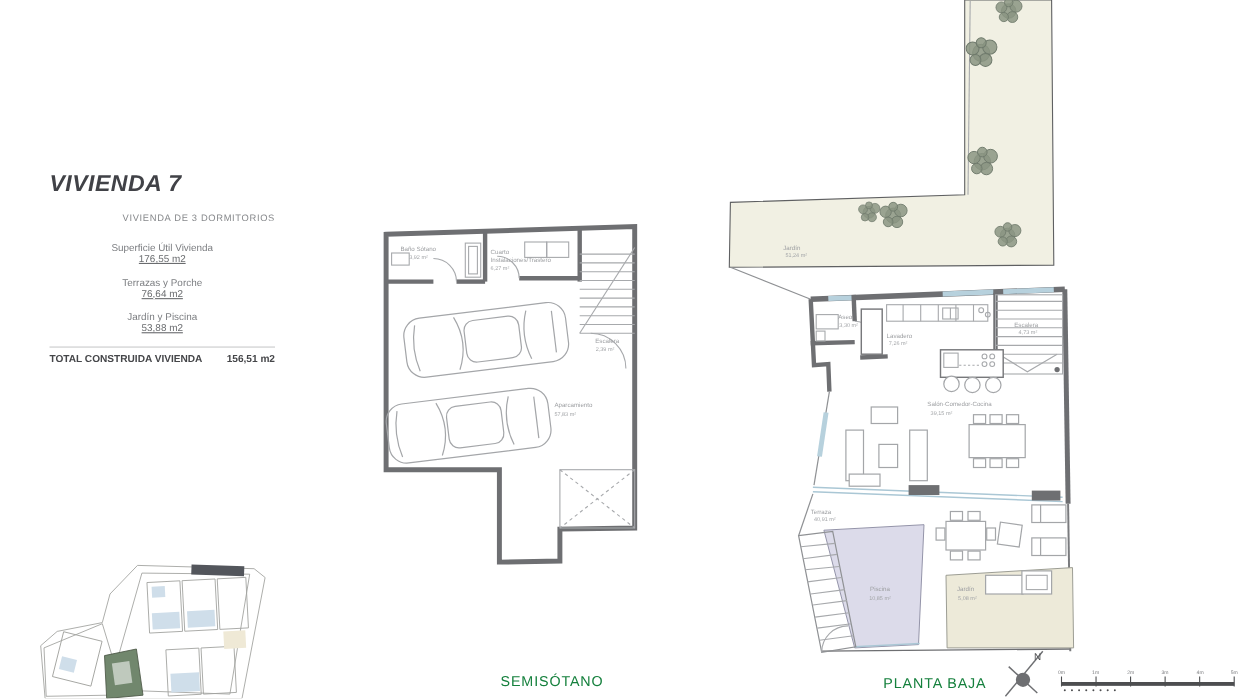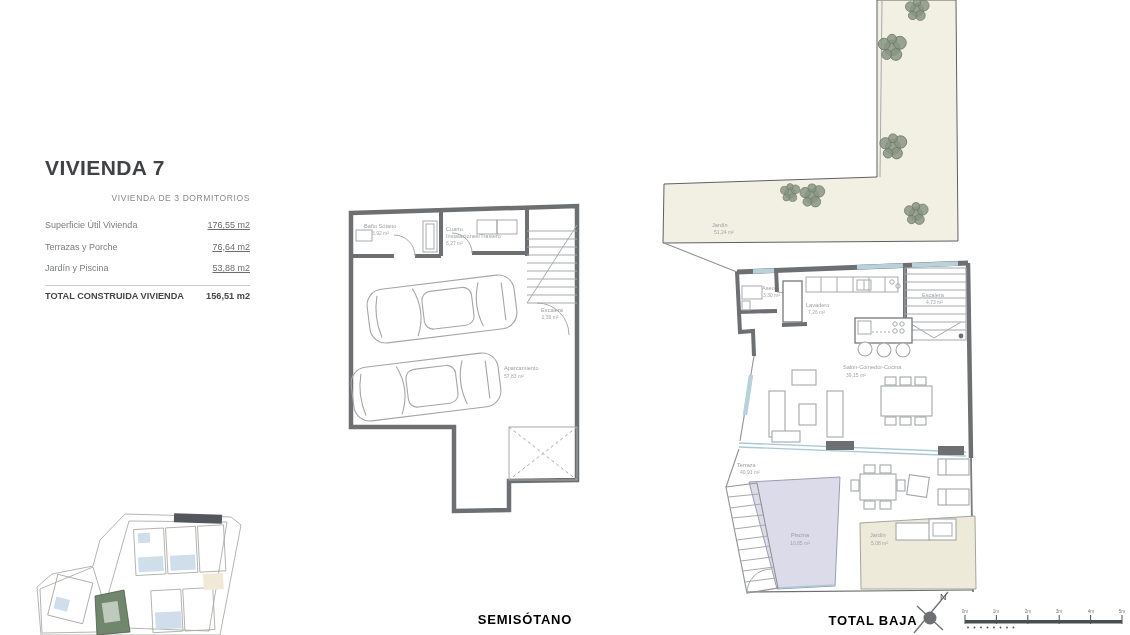--- a/index.html
+++ b/index.html
@@ -2,34 +2,34 @@
 <html><head>
 <meta charset="utf-8">
 <style>
   html,body{margin:0;padding:0;background:#fff;}
   .canvas{position:relative;width:1130px;height:635px;background:#ffffff;overflow:hidden;
           font-family:"Liberation Sans", sans-serif;}
   .plan-svg{position:absolute;left:0;top:0;}
 
   
   .info-panel{position:absolute;left:45px;top:156px;width:205px;color:#6d6e71;}
-  .info-title{font-size:21px;font-weight:bold;letter-spacing:.4px;color:#414247;margin:0 0 13px 0;}
+  .info-title{font-size:21px;font-weight:bold;letter-spacing:.4px;color:#414247;margin:0 0 13px 0;font-style:italic;}
   .info-sub{font-size:8.5px;letter-spacing:.6px;color:#87898c;margin-bottom:17px;text-align:right;}
   .info-rows{}
   .row{display:flex;justify-content:space-between;align-items:center;margin-bottom:11.5px;
-       font-size:9px;color:#7b7d80;}
+       font-size:9px;color:#7b7d80;flex-direction:column;}
   .row .val{color:#6a6c6f;text-decoration:underline;}
   .row .lblwrap{display:flex;flex-direction:column;}
   .row .note{font-size:4.6px;color:#9d9fa2;margin-top:1px;letter-spacing:.2px;}
   .total-row{display:flex;justify-content:space-between;border-top:1px solid #c9cacb;
              padding-top:5px;margin-top:2px;font-size:9.2px;font-weight:bold;color:#454649;}
 
   
-  .caption{position:absolute;text-align:center;font-size:13px;font-weight:bold;
-           letter-spacing:.8px;color:#000000;}
+  .caption{position:absolute;font-size:13px;font-weight:normal;
+           letter-spacing:.8px;color:#15803d;}
 
   
   .wall{stroke:#6e6f72;fill:none;}
   .w5{stroke-width:5;} .w45{stroke-width:4.5;} .w4{stroke-width:4;}
   .thin{stroke:#a7a9ac;stroke-width:1;fill:none;}
   .thind{stroke:#8f9194;stroke-width:1.1;fill:none;}
   .box{stroke:#77787b;stroke-width:1.3;fill:#ffffff;}
   .furn{stroke:#a4a6a9;stroke-width:1.1;fill:#ffffff;}
   .furno{stroke:#a4a6a9;stroke-width:1.1;fill:none;}
   .win{stroke:#b7d1dd;stroke-width:4.5;fill:none;}
@@ -326,15 +326,15 @@
         <span class="val">53,88 m2</span>
       </div>
     </div>
     <div class="total-row">
       <span>TOTAL CONSTRUIDA VIVIENDA</span>
       <span>156,51 m2</span>
     </div>
   </div>
 
   <div class="caption" style="left:455px;top:612px;width:140px">SEMISÓTANO</div>
-  <div class="caption" style="left:803px;top:613px;width:140px">TOTAL BAJA</div>
+  <div class="caption" style="left:803px;top:613px;width:140px">PLANTA BAJA</div>
 
 </div>
 
 </body></html>

